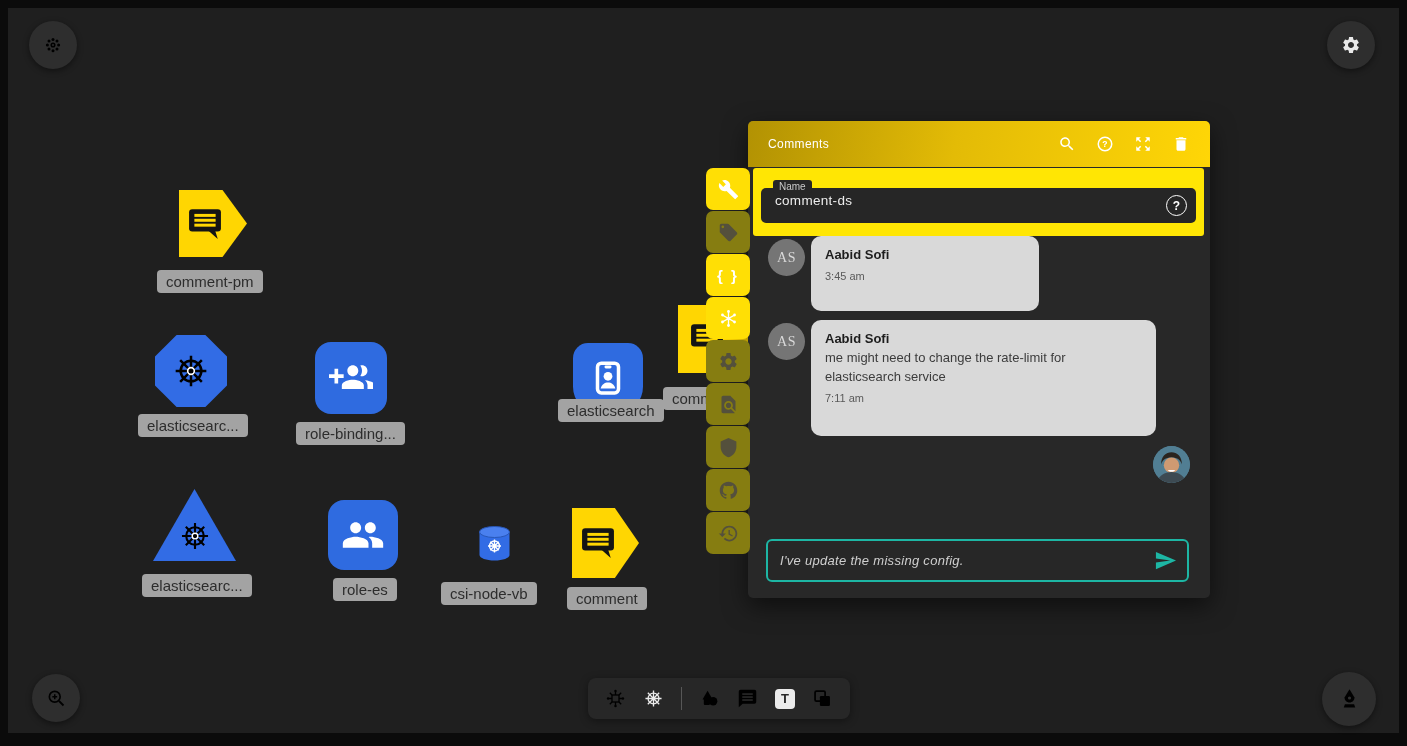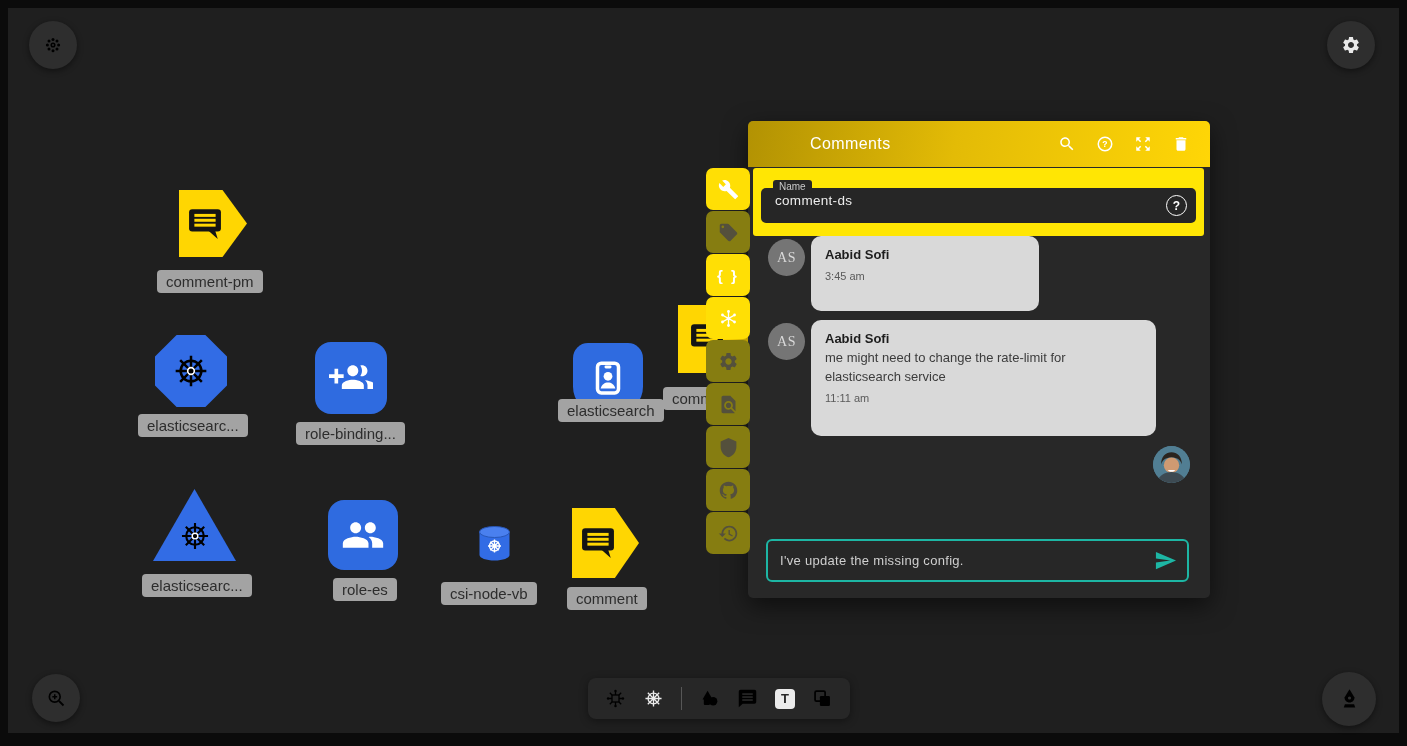--- a/index.html
+++ b/index.html
@@ -31,41 +31,41 @@
   .ntb { position:absolute; left:698px; top:160px; display:flex; flex-direction:column; gap:1px; z-index:60; }
   .ncell { width:44px; height:42px; border:none; border-radius:7px; background:#867D11; display:flex; align-items:center; justify-content:center; cursor:pointer; }
   .ncell.active { background:#FFDF05; }
   .ncell svg { width:21px; height:21px; fill:#54503c; }
   .ncell.active svg { fill:#ffffff; }
   .braces { font-size:15px; font-weight:bold; color:#fff; letter-spacing:2px; }
 
   
   .panel { position:absolute; left:740px; top:113px; width:462px; height:477px; background:#282828; border-radius:5px; z-index:50; box-shadow:0 8px 24px rgba(0,0,0,.55); }
   .phead { position:absolute; left:0; top:0; width:100%; height:46px; background:linear-gradient(100deg,#b29203 0%,#e3bb06 45%,#ffd606 100%); border-radius:5px 5px 0 0; display:flex; align-items:center; padding:0 20px; }
-  .ptitle { color:#ffffff; font-size:16px; letter-spacing:.4px;margin-left:42px; }
+  .ptitle { color:#ffffff; font-size:12px; letter-spacing:.4px; }
   .hicons { margin-left:auto; display:flex; gap:20px; }
   .hicons button { background:none; border:none; cursor:pointer; display:flex; }
   .hicons svg { width:18px; height:18px; fill:#ffffff; }
   .nameband { position:absolute; left:5px; top:47px; width:451px; height:68px; background:#ffe604; border-radius:3px; }
   .namewrap { position:absolute; left:8px; right:8px; top:20px; height:35px; }
   .nameinput { width:100%; height:100%; background:#262626; border:none; border-radius:5px; color:#ececec; font-size:13.5px; padding:0 40px 11px 14px; font-family:"Liberation Sans",sans-serif; letter-spacing:.3px; }
   .namelabel { position:absolute; left:12px; top:-8px; background:#262626; color:#c9c9c9; font-size:10px; padding:1px 6px; border-radius:3px; }
   .namehelp { position:absolute; right:9px; top:7px; width:21px; height:21px; background:none; border:none; cursor:pointer; }
   .helpcirc { width:21px; height:21px; border:1.8px solid #fff; border-radius:50%; color:#fff; font-size:12px; font-weight:bold; display:flex; align-items:center; justify-content:center; }
   .av { position:absolute; width:37px; height:37px; border-radius:50%; background:#757575; color:#d8d8d8; display:flex; align-items:center; justify-content:center; font-size:14px; letter-spacing:.5px;font-family:Liberation Serif, serif; }
   .bub { position:absolute; background:#d9d9d9; border-radius:10px; padding:10px 14px; font-size:13px; color:#3c3c3c; line-height:1.45; }
   .bub .auth { font-weight:bold; color:#1d1d1d; font-size:13px; }
   .bub .time { font-size:11px; color:#5a5a5a; margin-top:4px; }
   .bub.gap .txt { }
   .bub.dark { background:#3a4850; color:#e9dfb0; font-size:12.5px; }
   .bub.dark .auth { color:#f3e9c0; font-size:12.5px; }
   .bub.dark .time { color:#97a1a8; text-align:right; font-size:10.5px; margin-top:3px; }
   .photo { overflow:hidden; background:#517e93; }
   .composer { position:absolute; left:18px; top:418px; width:423px; height:43px; border:2px solid #1db6a4; border-radius:6px; display:flex; align-items:center; background:#272727; }
-  .composer input { flex:1; background:transparent; border:none; outline:none; color:#cfcfcf; font-size:13px; padding:0 12px; font-family:"Liberation Sans",sans-serif; letter-spacing:.3px; }
+  .composer input { flex:1; background:transparent; border:none; outline:none; color:#cfcfcf; font-size:13px; padding:0 12px; font-family:"Liberation Sans",sans-serif; letter-spacing:.3px;font-style:italic; }
   .sendbtn { background:none; border:none; cursor:pointer; display:flex; padding-right:10px; }
   .sendbtn svg { width:23px; height:23px; fill:#1db6a4; }
 
   
   .btoolbar { position:absolute; left:580px; top:670px; height:41px; background:#272727; border-radius:8px; display:flex; align-items:center; gap:17px; padding:0 17px; z-index:40; box-shadow:0 2px 8px rgba(0,0,0,.4); }
   .btoolbar button { background:none; border:none; cursor:pointer; display:flex; align-items:center; justify-content:center; }
   .btoolbar svg { width:21px; height:21px; fill:#ebebeb; }
   .bdivider { width:1px; height:23px; background:#575757; }
   .ttool { width:20px; height:20px; background:#ebebeb; border-radius:4px; color:#272727; font-size:13px; font-weight:bold; display:flex; align-items:center; justify-content:center; }
 </style>
@@ -390,21 +390,21 @@
       <div class="av" style="left:20px;top:118px">AS</div>
       <div class="bub" style="left:63px;top:115px;width:228px;height:75px">
         <div class="auth">Aabid Sofi</div>
         <div class="time">3:45 am</div>
       </div>
 
       <div class="av" style="left:20px;top:202px">AS</div>
       <div class="bub gap" style="left:63px;top:199px;width:345px;height:116px">
         <div class="auth">Aabid Sofi</div>
         <div class="txt">me might need to change the rate-limit for elasticsearch service</div>
-        <div class="time">11:11 am</div>
+        <div class="time">7:11 am</div>
       </div>
 
       <div class="av photo" style="left:405px;top:325px">
           <svg style="width:37px;height:37px">
             <use href="#i-photo-avatar"></use>
           </svg>
         </div>
 
       <div class="composer">
         <input type="text" value="I've update the missing config." style="">

